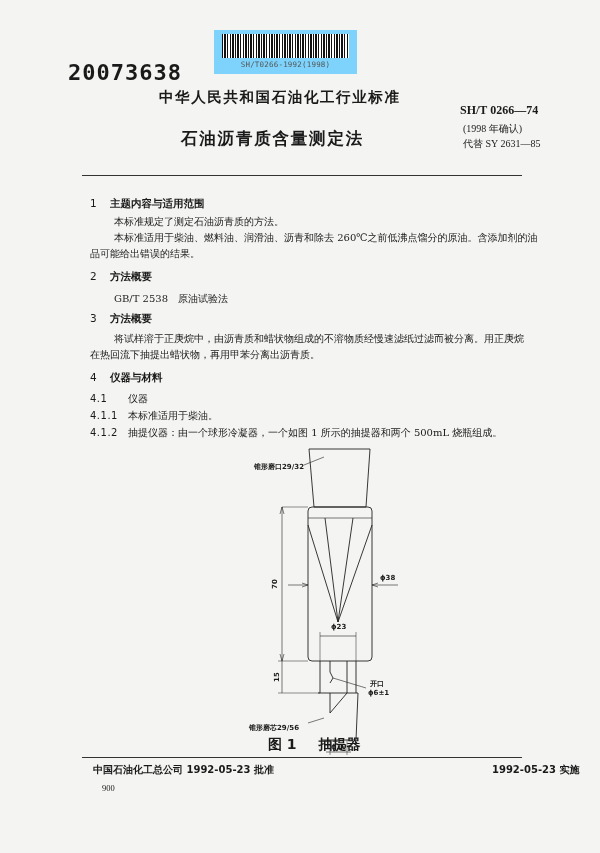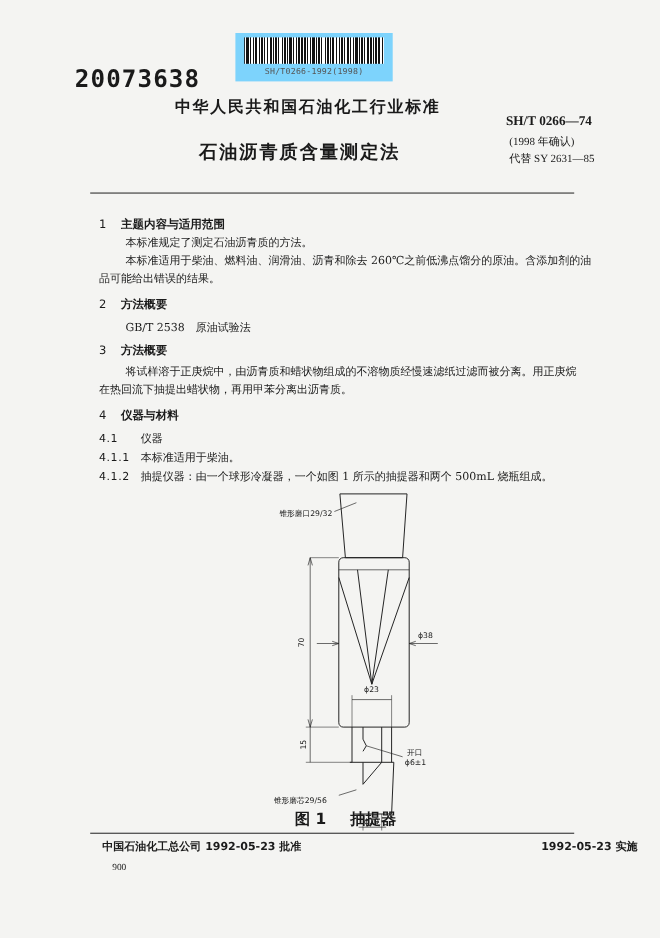--- a/index.html
+++ b/index.html
@@ -46,21 +46,21 @@
 
   
   .h1 { font-size: 10.5px; font-weight: bold; }
   .h1 .num { display: inline-block; width: 20px; font-weight: normal; }
   .p { font-size: 10px; line-height: 16px; }
   .sub { font-size: 10px; }
   .sub .num { display: inline-block; width: 38px; letter-spacing: 0.5px; }
 
   
   #figure { left: 250px; top: 440px; width: 180px; height: 315px; }
-  .lbl { position: absolute; font-size: 7px; white-space: nowrap; }
+  .lbl { position: absolute; font-size: 7px; white-space: nowrap; font-weight: bold; }
   #fig-caption { left: 268px; top: 736px; font-size: 14px; font-weight: bold; }
   #fig-caption span { display: inline-block; }
 
   
   #rule-bottom { left: 82px; top: 757px; width: 440px; height: 1px; background: #333; }
   #footer-left { left: 93px; top: 763px; font-size: 10px; font-weight: bold; }
   #footer-right { left: 492px; top: 763px; font-size: 10px; font-weight: bold; }
   #page-num { left: 102px; top: 783px; font-size: 8.5px; }
 </style>
 </head>

